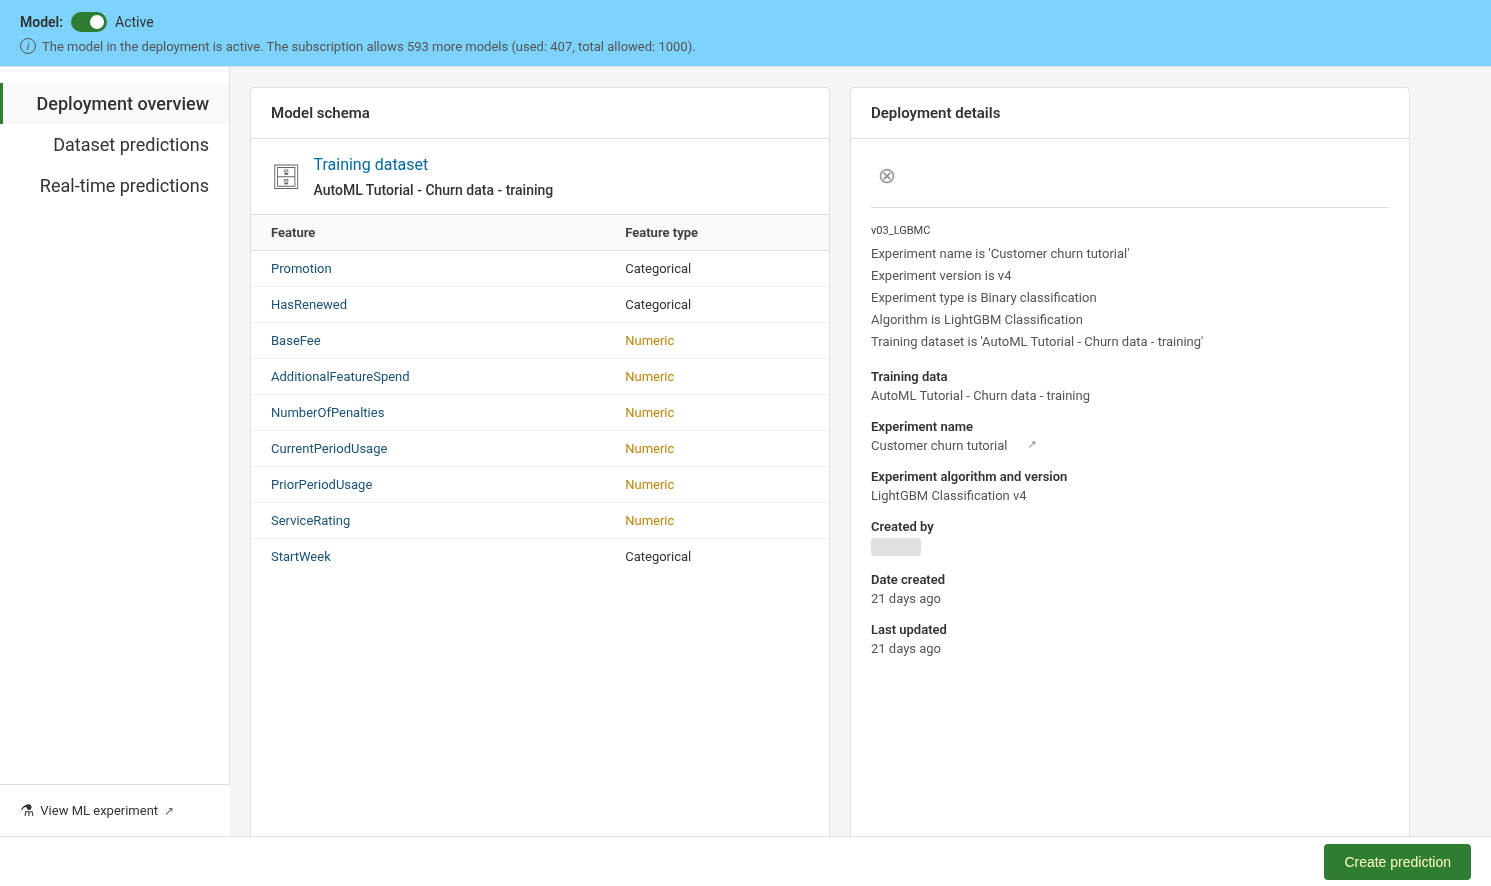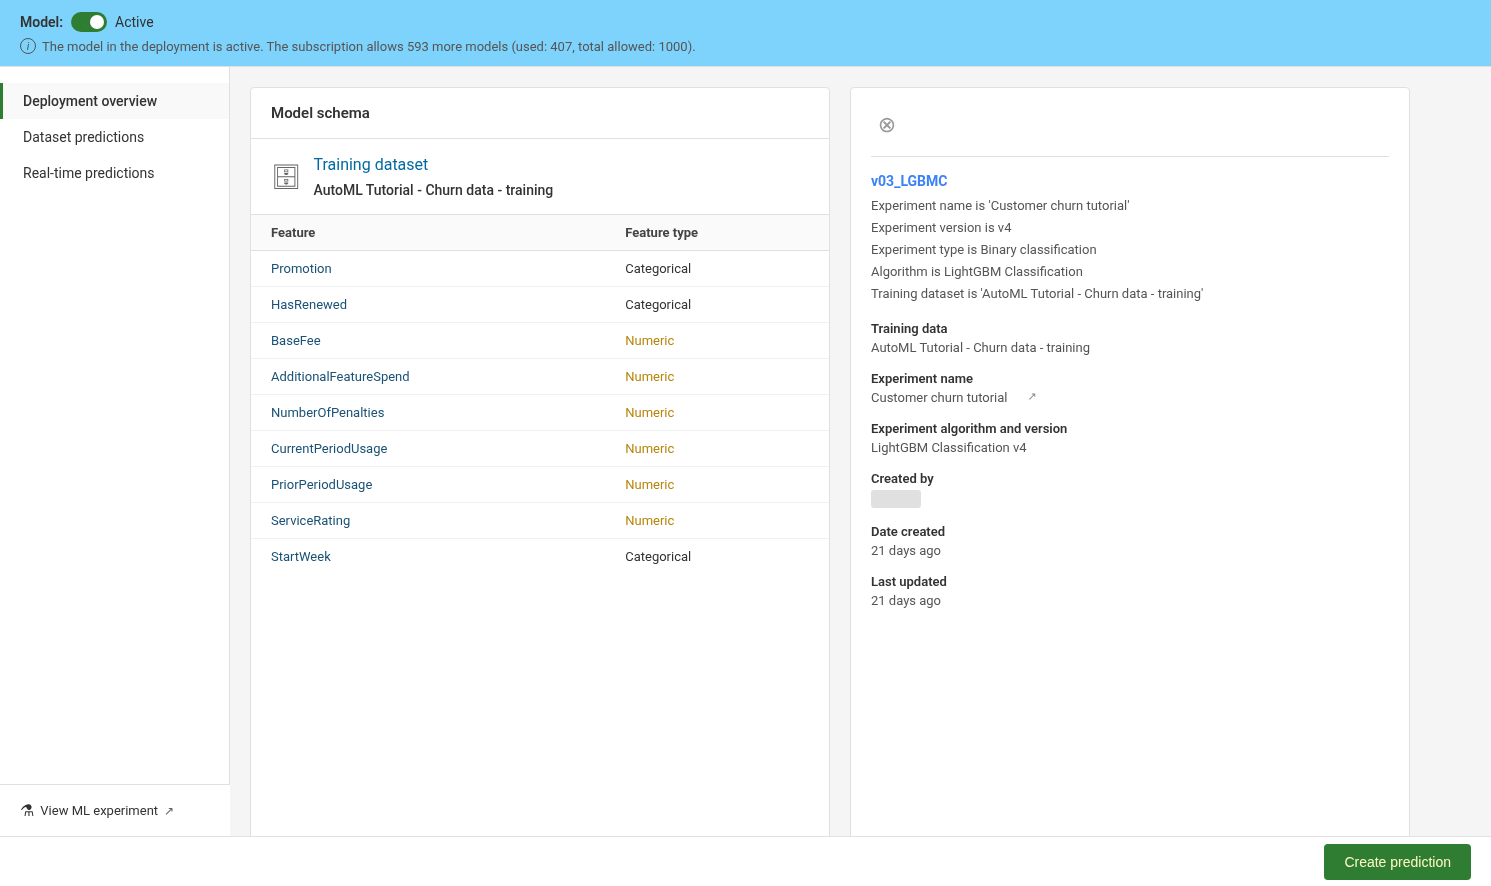--- a/index.html
+++ b/index.html
@@ -73,22 +73,23 @@
       width: 230px;
       background: #fff;
       border-right: 1px solid #e0e0e0;
       padding: 16px 0;
       flex-shrink: 0;
     }
     .sidebar-item {
       padding: 10px 20px;
       cursor: pointer;
       color: #333;
-      font-size: 14px;
+      font-size: 18px;
       border-left: 3px solid transparent;
+      text-align: right;
     }
     .sidebar-item.active {
       border-left: 3px solid #2e7d32;
       font-weight: 500;
       background: #f9f9f9;
     }
     .sidebar-footer {
       position: absolute;
       bottom: 50px;
       left: 0;
@@ -209,23 +210,23 @@
     .octagon-icon {
       width: 32px;
       height: 32px;
       display: flex;
       align-items: center;
       justify-content: center;
       font-size: 22px;
       color: #999;
     }
     .model-version {
-      color: #3b82f6;
-      font-weight: 700;
-      font-size: 14px;
+      color: #404040;
+      font-weight: 400;
+      font-size: 11px;
       margin-bottom: 6px;
     }
     .model-info-text {
       font-size: 13px;
       color: #555;
       line-height: 1.6;
     }
     .detail-section {
       margin-bottom: 16px;
     }
@@ -372,20 +373,21 @@
             </tr>
             <tr>
               <td class="feature-name">StartWeek</td>
               <td class="feature-type-categorical">Categorical</td>
             </tr>
           </tbody>
       </table>
     </div>
 
     <div class="details-panel">
+      <div class="details-header">Deployment details</div>
       <div class="details-body">
         <div class="model-icon-section">
           <div class="octagon-icon">⊗</div>
         </div>
 
         <div class="detail-section">
           <div class="model-version">v03_LGBMC</div>
           <div class="model-info-text" id="model-info-lines">
               <div style="color: rgb(85, 85, 85); font-size: 13px; line-height: 1.7;">Experiment name is 'Customer churn tutorial'</div>
               <div style="color: rgb(85, 85, 85); font-size: 13px; line-height: 1.7;">Experiment version is v4</div>

